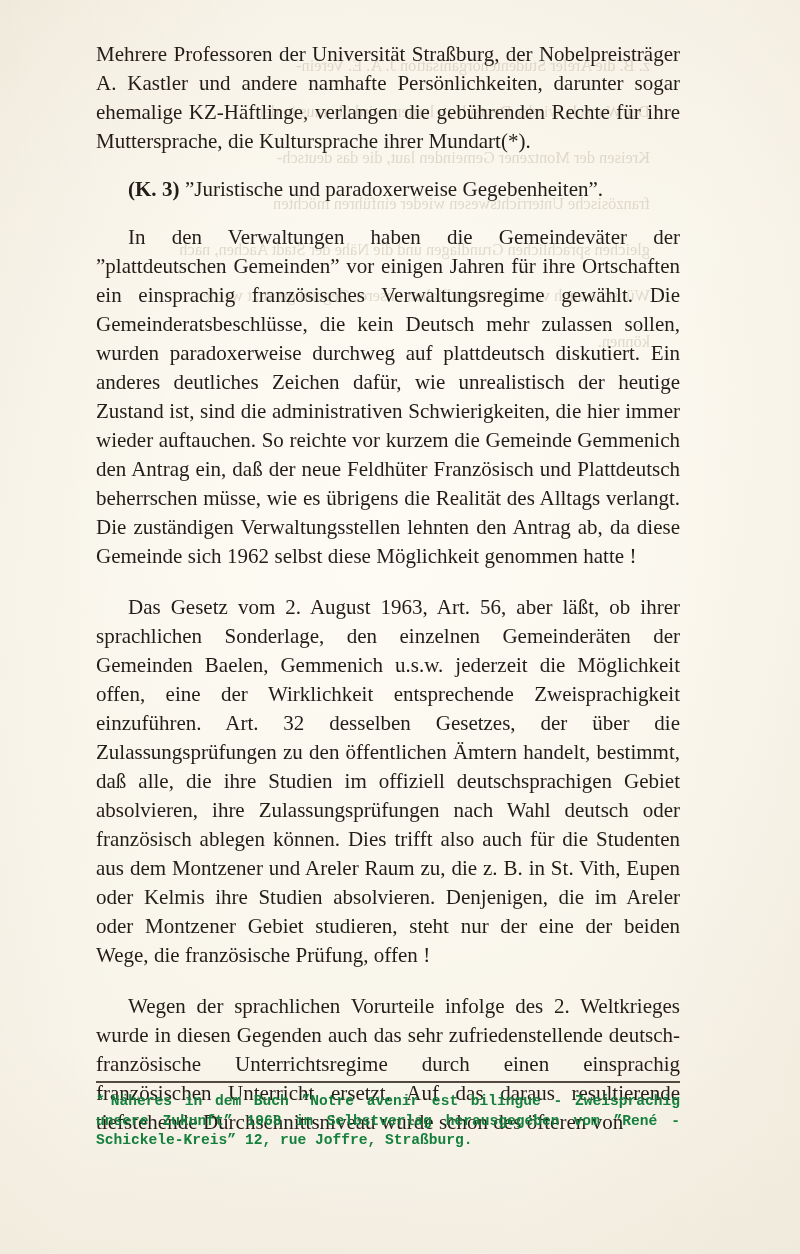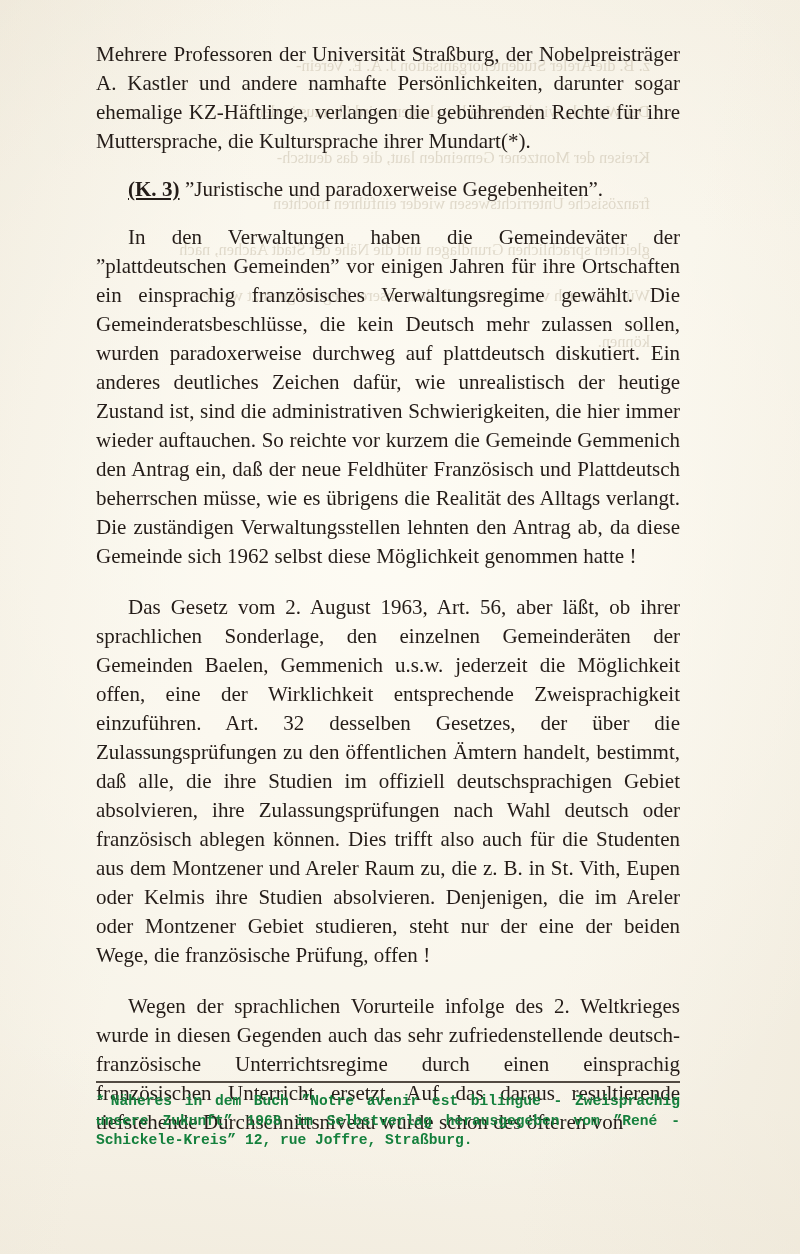--- a/index.html
+++ b/index.html
@@ -74,21 +74,21 @@
 
   .body-col p {
     margin: 0;
     text-indent: 0;
   }
 
   p.indent { text-indent: 32px; }
   p.gap-before { margin-top: 19px; }
   p.gap-before-sm { margin-top: 22px; }
 
-  .hdg-label { font-weight: bold; text-decoration: underline; }
+  .hdg-label { font-weight: bold; }
 
   
   #footnote-area {
     position: absolute;
     left: 96px;
     top: 1081px;
     width: 584px;
   }
 
   #footnote-rule {

